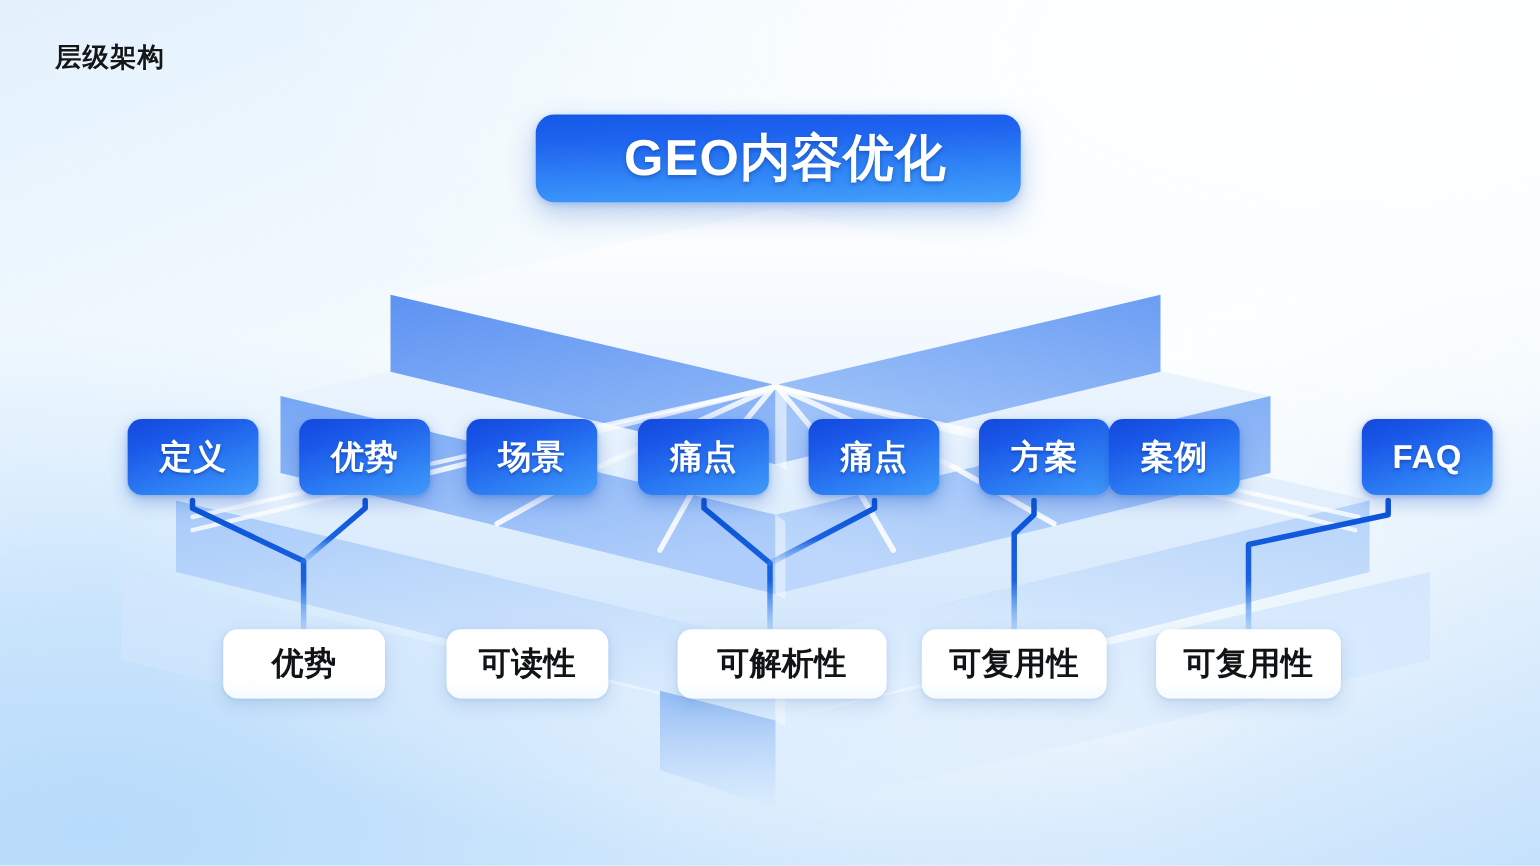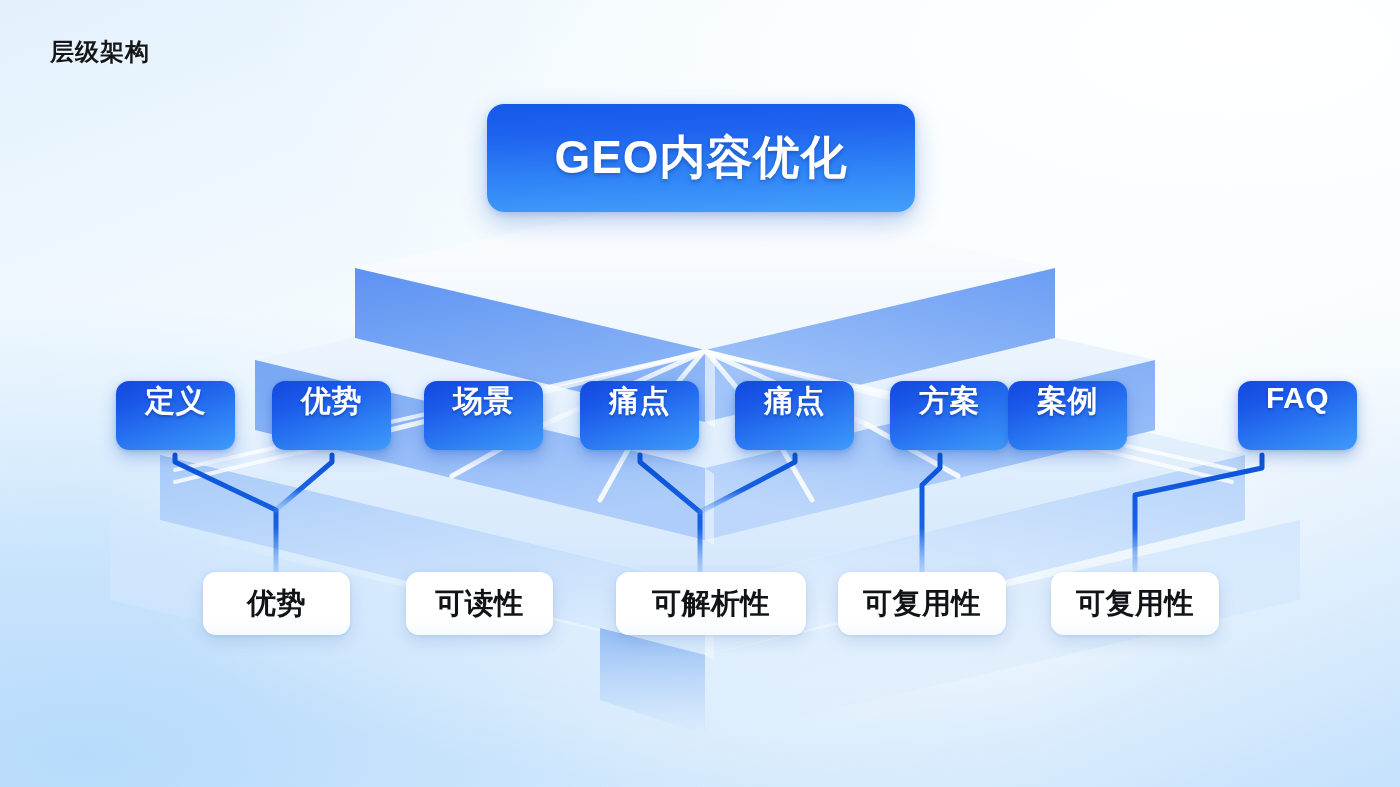--- a/index.html
+++ b/index.html
@@ -31,39 +31,39 @@
   
   .title{
     position:absolute;left:50px;top:36px;
     font-size:24px;font-weight:700;color:#141619;
     letter-spacing:1px;
     text-shadow:0 1px 2px rgba(255,255,255,.7);
   }
 
   
   .top-card{
-    position:absolute;left:487px;top:104px;width:428px;height:108px;
+    position:absolute;left:487px;top:104px;width:428px;height:80px;
     border-radius:17px;
     background:linear-gradient(178deg,#1458e8 0%,#1f64ef 28%,#2f83f6 62%,#43a0fb 100%);
     box-shadow:0 10px 26px rgba(30,90,200,.30), 0 2px 6px rgba(30,90,200,.18);
-    display:flex;align-items:center;justify-content:center;
+    display:flex;align-items:center;justify-content:center;padding-left:13px;
   }
   .top-card span{
     color:#ffffff;font-size:46px;font-weight:700;letter-spacing:1px;
     text-shadow:0 2px 4px rgba(10,50,140,.45);
     white-space:nowrap;
   }
 
   
   .mid-card{
     position:absolute;top:381px;width:119px;height:69px;
     border-radius:13px;
     background:linear-gradient(160deg,#1249dd 0%,#1a58e8 26%,#2a78f2 60%,#3f9bfa 100%);
     box-shadow:0 7px 16px rgba(25,80,190,.30), 0 1px 4px rgba(25,80,190,.20);
-    display:flex;align-items:flex-start;justify-content:center;
+    display:flex;align-items:center;justify-content:center;
   }
   .mid-card span{
     color:#fff;font-size:30px;font-weight:700;letter-spacing:.5px;
     text-shadow:0 2px 3px rgba(10,45,130,.45);
     white-space:nowrap;
   }
 
   
   .bot-card{
     position:absolute;top:572px;width:147px;height:63px;

